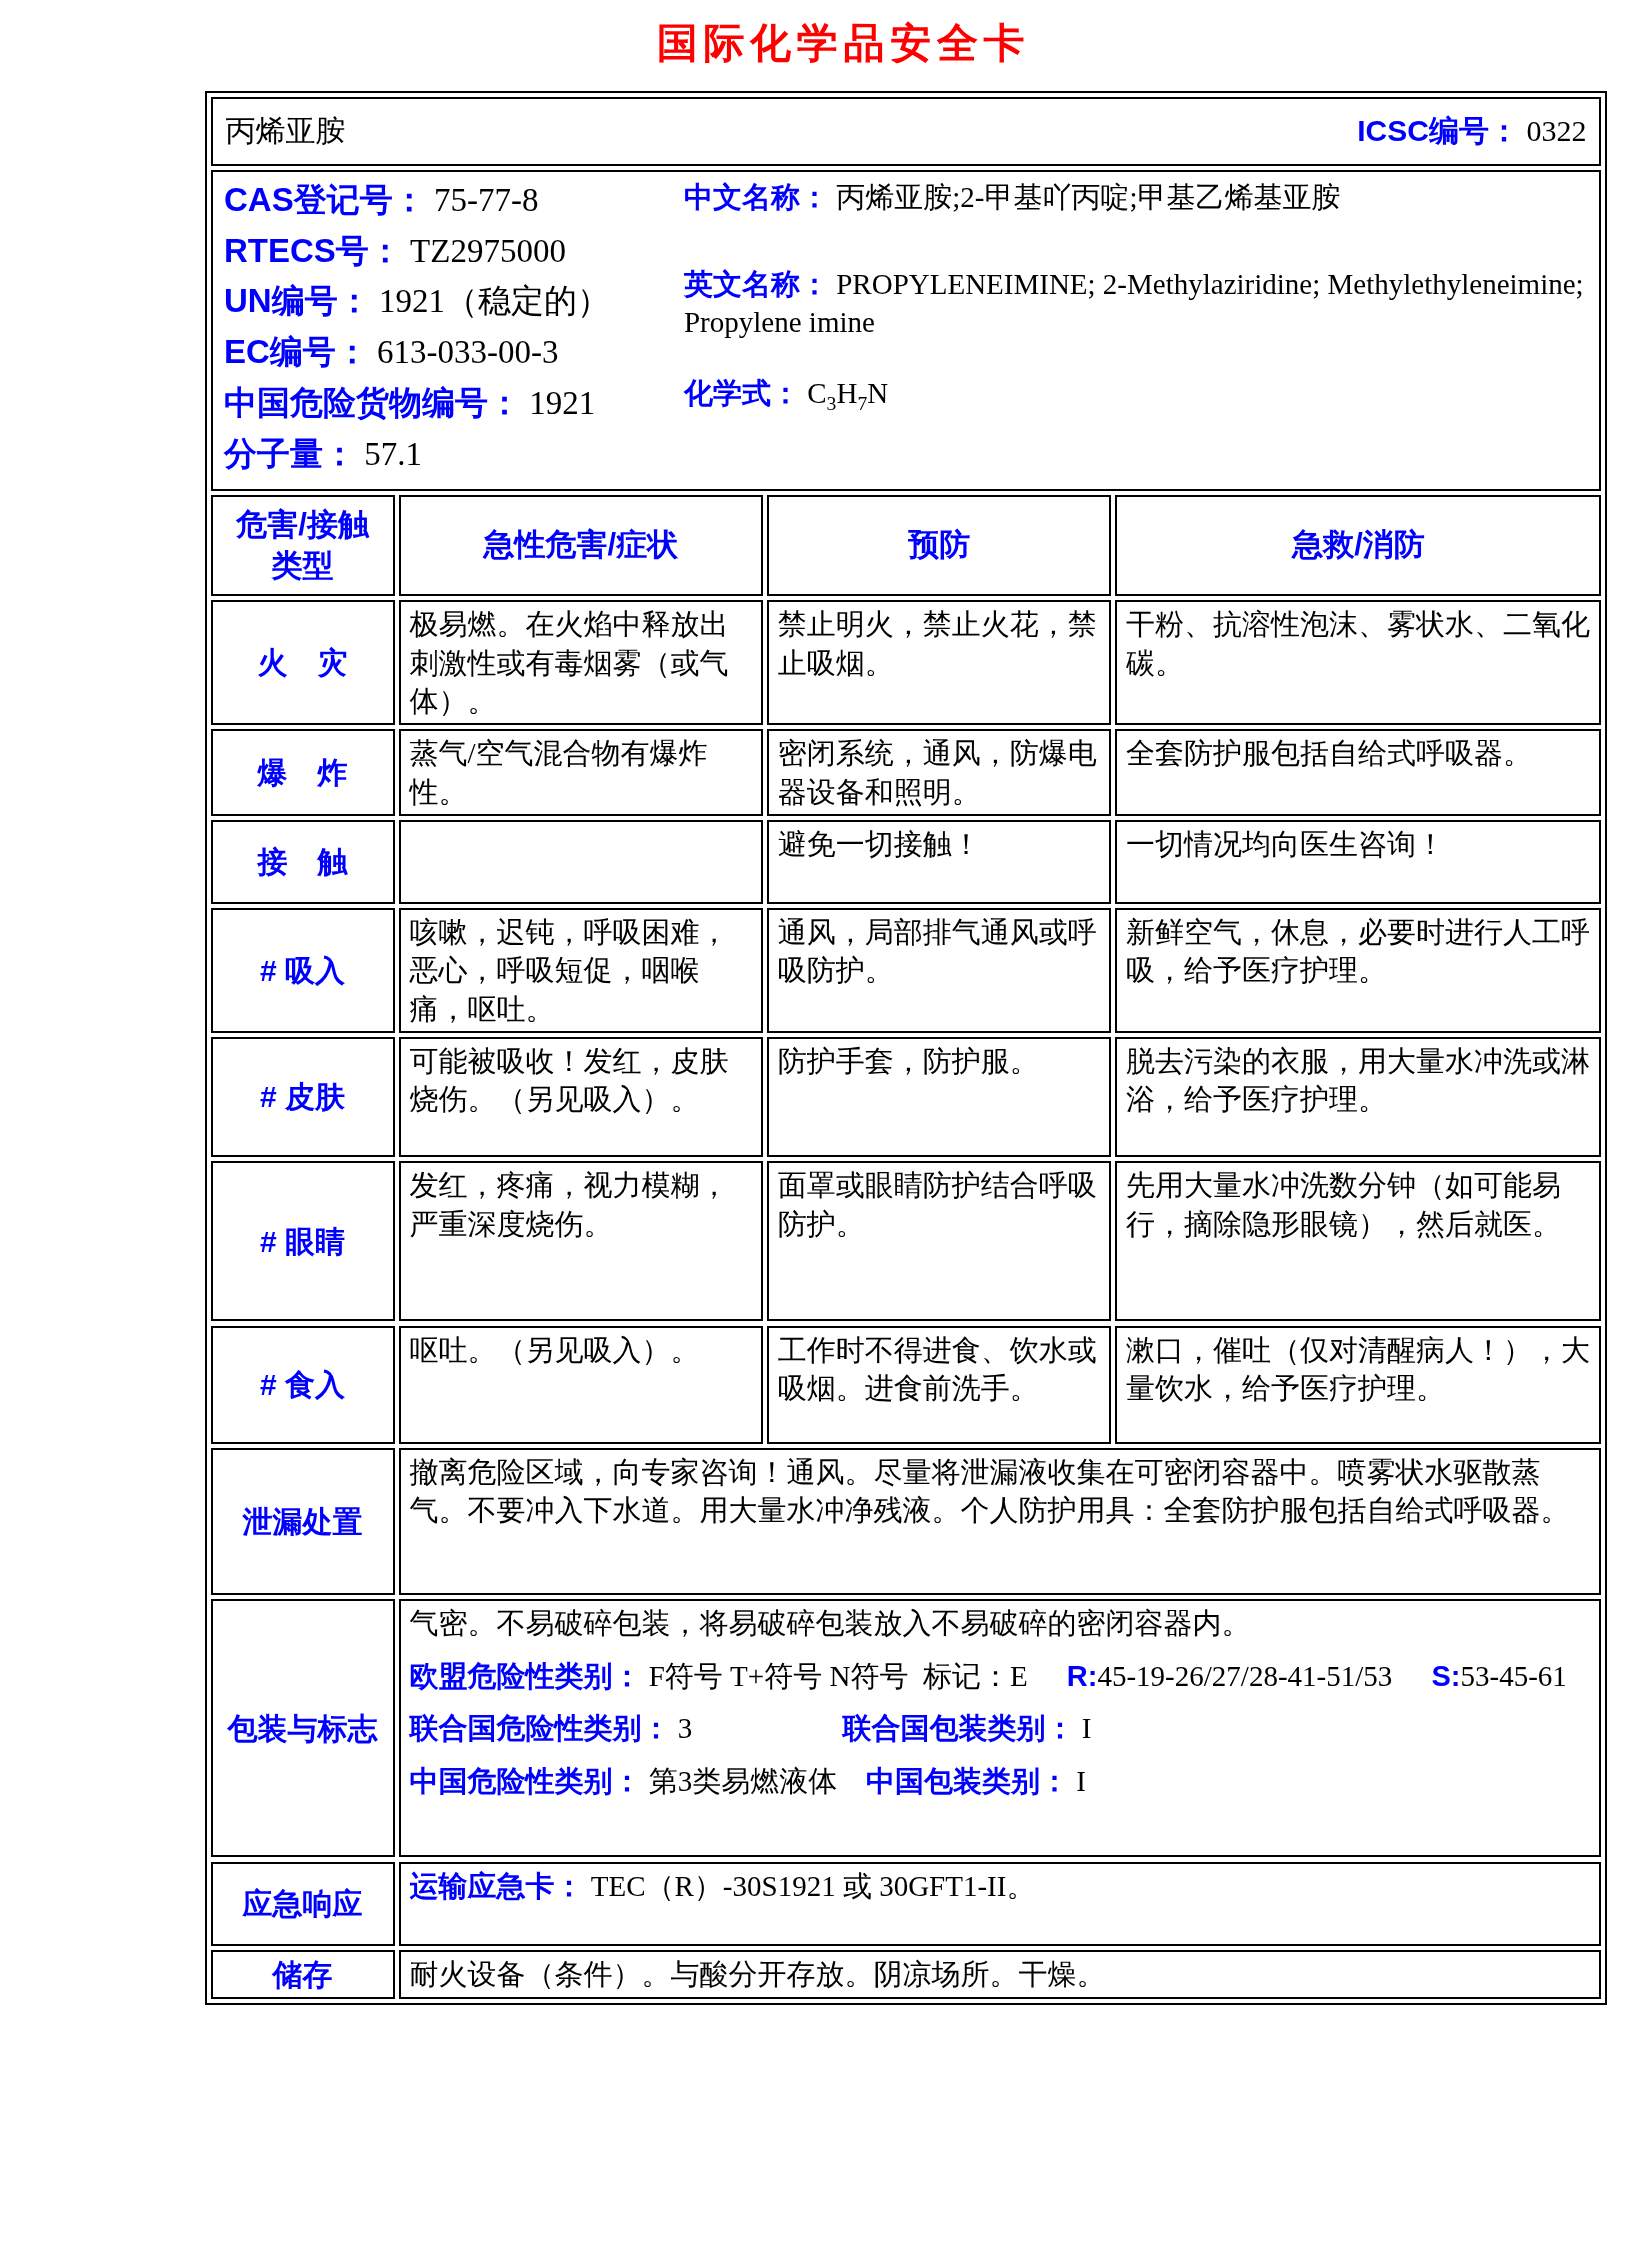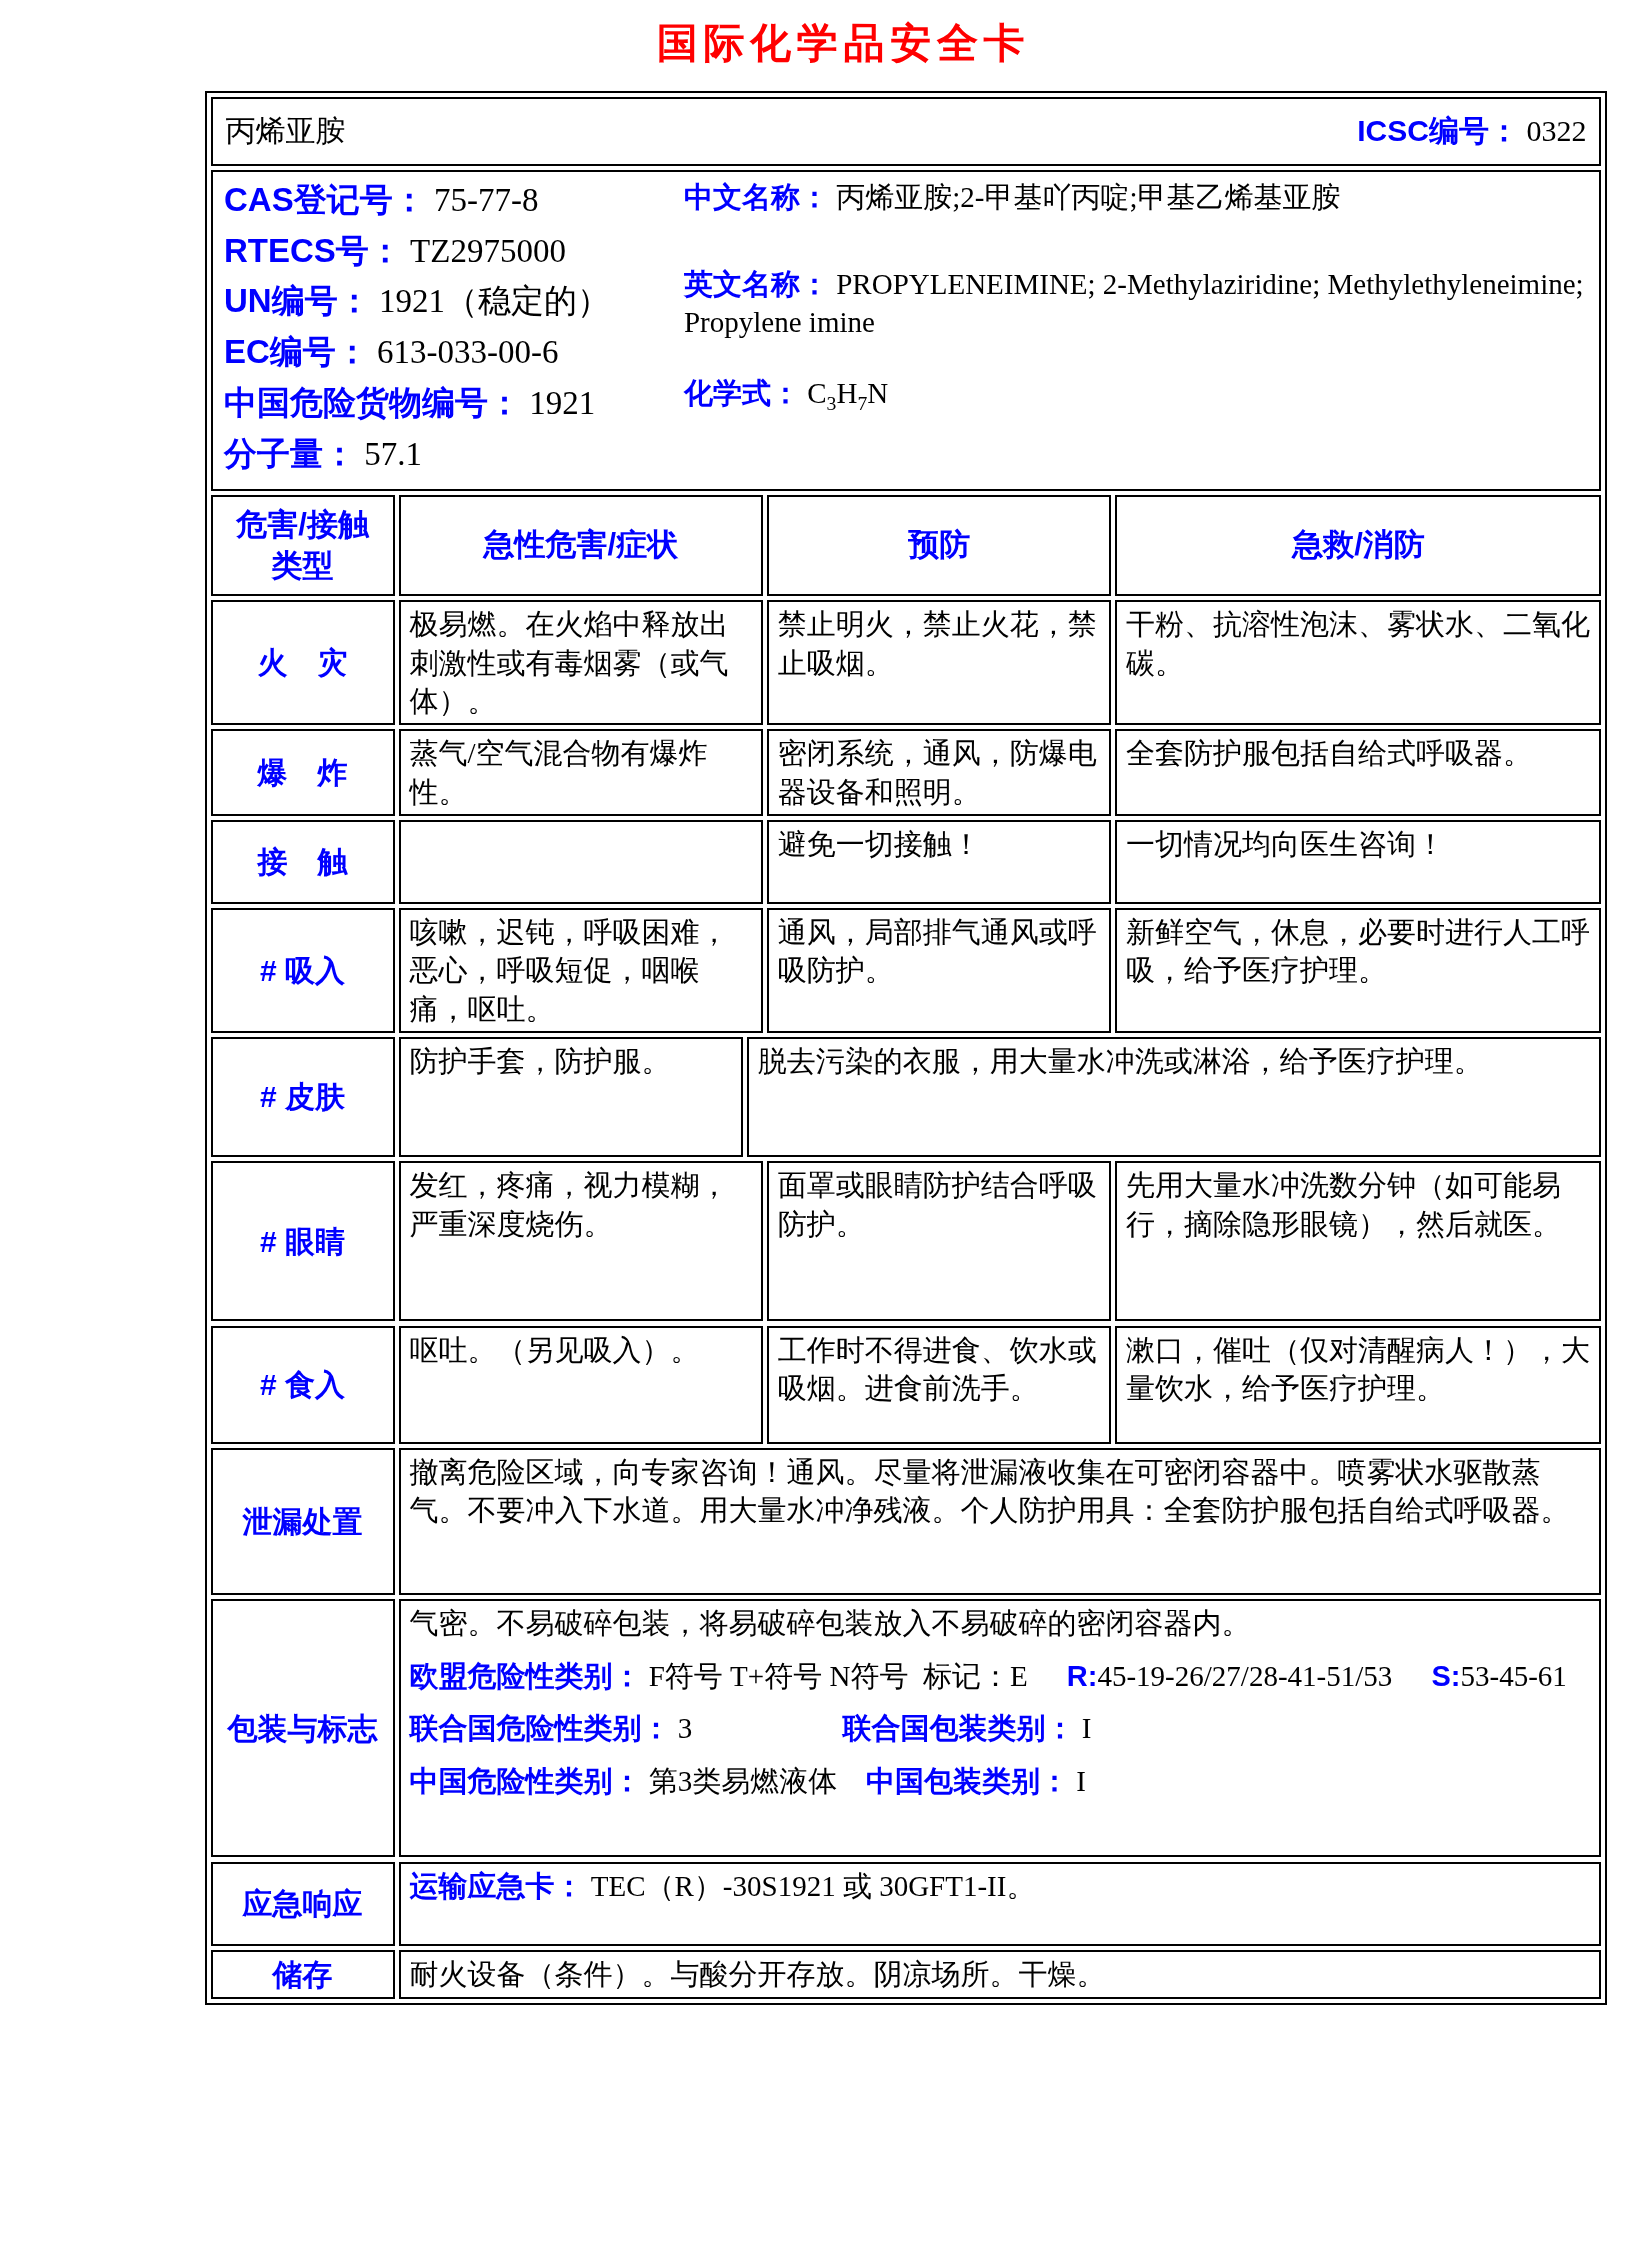--- a/index.html
+++ b/index.html
@@ -83,21 +83,21 @@
         <div class="id-line">
           <span class="lbl">RTECS号：</span>
           <span class="val">TZ2975000</span>
         </div>
         <div class="id-line">
           <span class="lbl">UN编号：</span>
           <span class="val">1921（稳定的）</span>
         </div>
         <div class="id-line">
           <span class="lbl">EC编号：</span>
-          <span class="val">613-033-00-6</span>
+          <span class="val">613-033-00-3</span>
         </div>
         <div class="id-line">
           <span class="lbl">中国危险货物编号：</span>
           <span class="val">1921</span>
         </div>
         <div class="id-line">
           <span class="lbl">分子量：</span>
           <span class="val">57.1</span>
         </div>
       </div>
@@ -150,20 +150,21 @@
 
   <div class="trow" style="min-height:118px;">
     <div class="cell c1 labelcell lbl"># 吸入</div>
     <div class="cell c2">咳嗽，迟钝，呼吸困难，恶心，呼吸短促，咽喉痛，呕吐。</div>
     <div class="cell c3">通风，局部排气通风或呼吸防护。</div>
     <div class="cell c4">新鲜空气，休息，必要时进行人工呼吸，给予医疗护理。</div>
   </div>
 
   <div class="trow" style="min-height:120px;">
     <div class="cell c1 labelcell lbl"># 皮肤</div>
+    <div class="cell c2">可能被吸收！发红，皮肤烧伤。（另见吸入）。</div>
     <div class="cell c3">防护手套，防护服。</div>
     <div class="cell c4">脱去污染的衣服，用大量水冲洗或淋浴，给予医疗护理。</div>
   </div>
 
   <div class="trow" style="min-height:160px;">
     <div class="cell c1 labelcell lbl"># 眼睛</div>
     <div class="cell c2">发红，疼痛，视力模糊，严重深度烧伤。</div>
     <div class="cell c3">面罩或眼睛防护结合呼吸防护。</div>
     <div class="cell c4">先用大量水冲洗数分钟（如可能易行，摘除隐形眼镜），然后就医。</div>
   </div>

